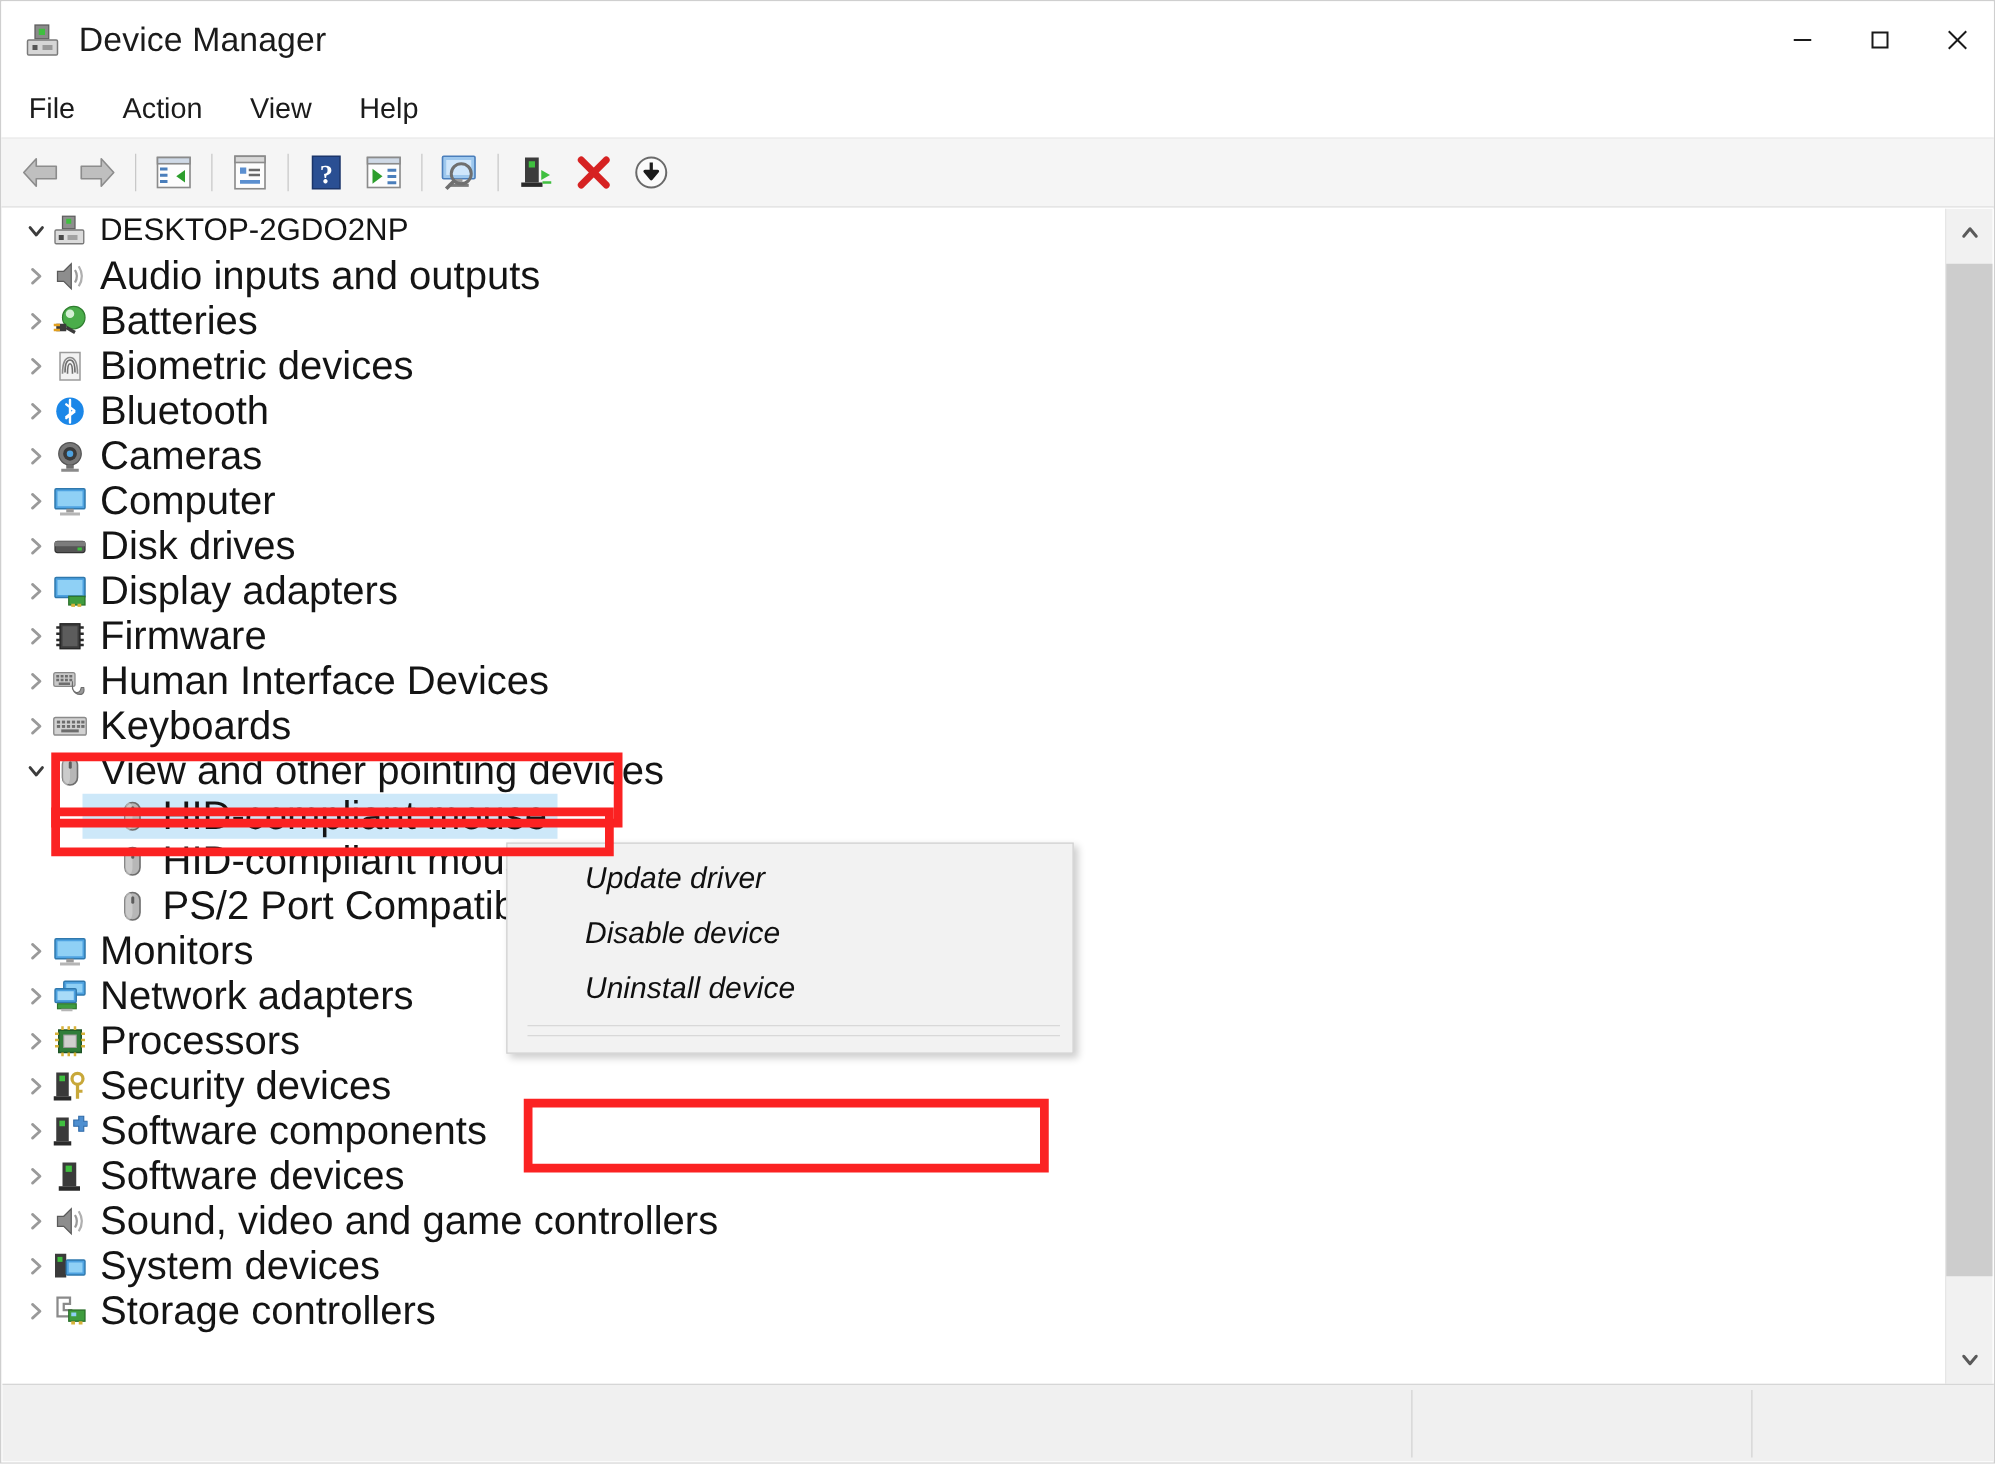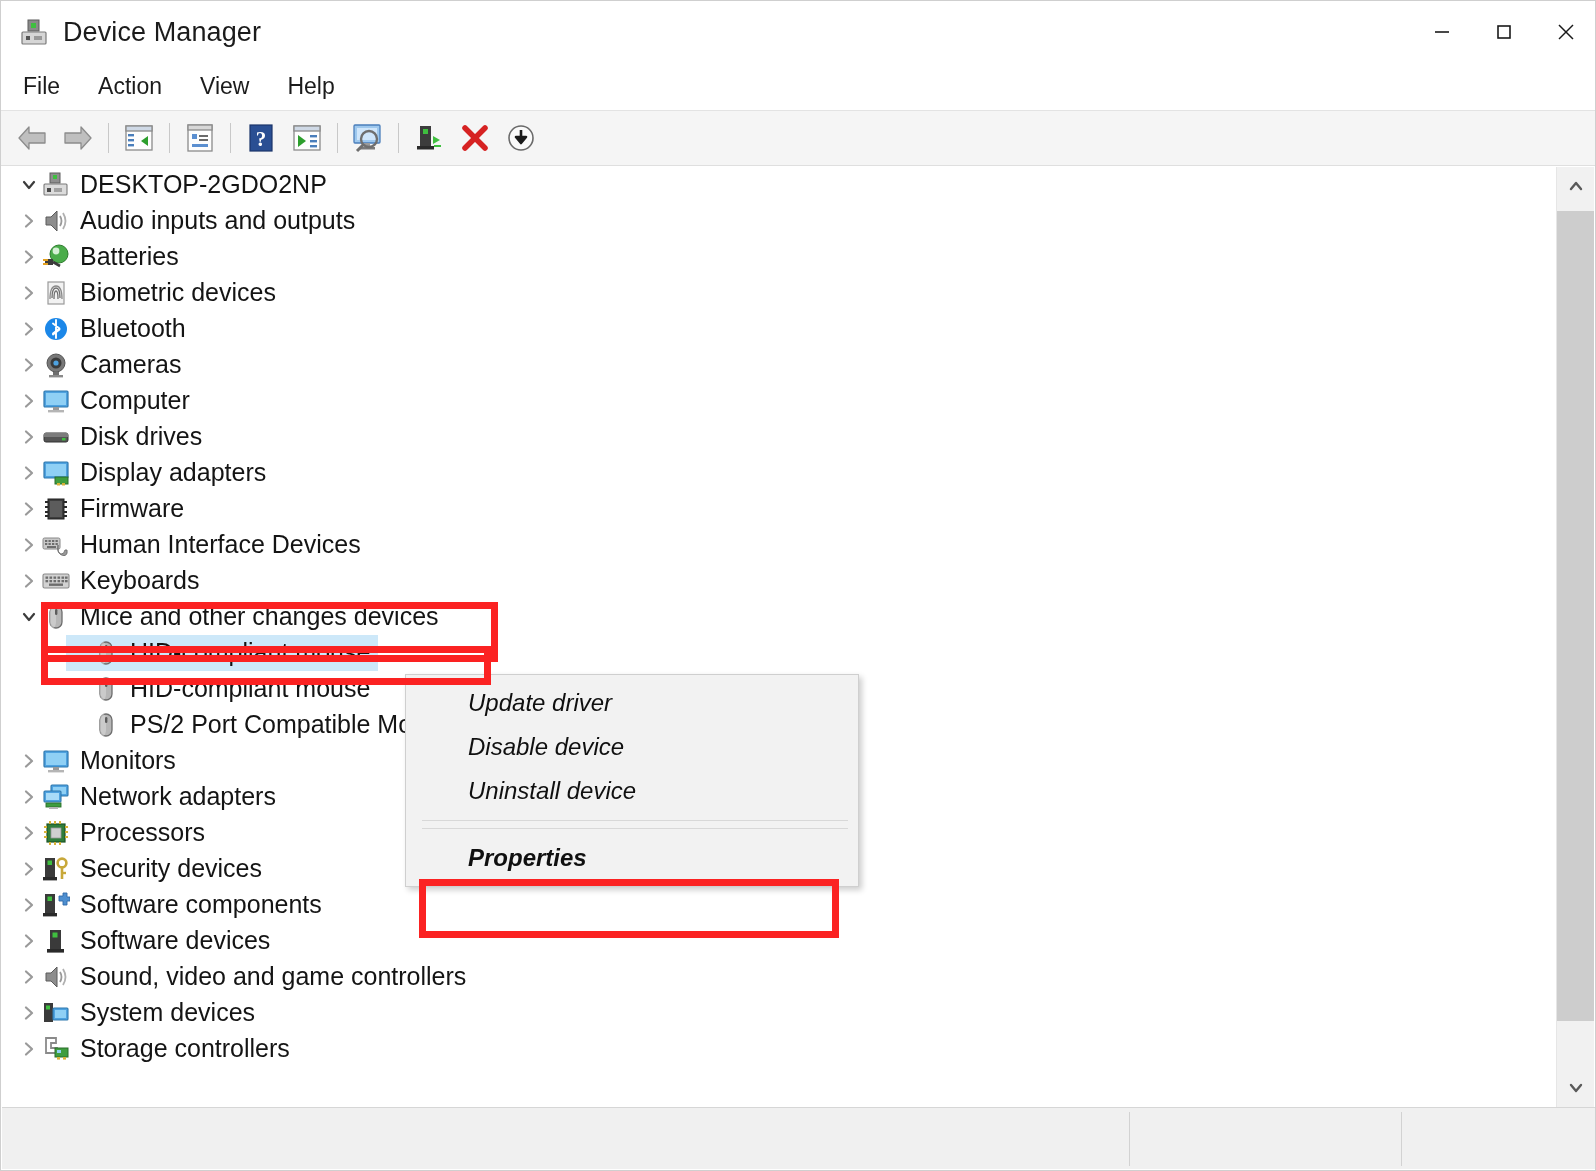--- a/index.html
+++ b/index.html
@@ -130,21 +130,21 @@
     flex: none;
   }
   .chev svg { display:block; }
   .nicon {
     width: 28px; height: 28px;
     flex: none;
     position: relative;
     margin-right: 10px;
   }
   .nlabel {
-    font-size: 25px;
+    font-size: 32px;
     color: #141414;
     line-height: 1;
     padding-bottom: 2px;
   }
   .node.root .nlabel { font-size: 25px; }
   .node .hitbox {
     display: flex;
     align-items: center;
     padding-right: 8px;
   }
@@ -588,21 +588,21 @@
             <span class="chev">
               <svg width="18" height="18" viewBox="0 0 18 18">
                 <path d="M4 6 L9 12 L14 6" fill="none" stroke="#3c3c3c" stroke-width="2.2" stroke-linecap="round" stroke-linejoin="round"></path>
               </svg>
             </span>
             <span class="nicon"><svg width="28" height="28" viewBox="0 0 28 28">
                 <rect x="8" y="3" width="12" height="22" rx="6" fill="#b7b7b7" stroke="#6d6d6d" stroke-width="1.3"></rect>
                 <rect x="8" y="3" width="6" height="22" rx="6" fill="#d8d8d8" opacity="0.6"></rect>
                 <rect x="13" y="6" width="2.4" height="6" rx="1.2" fill="#5c5c5c"></rect>
               </svg></span>
-            <span class="nlabel">Mice and other changes devices</span>
+            <span class="nlabel">View and other pointing devices</span>
           </div>
         </div>
         <div class="node selected">
           <div class="hitbox" style="margin-left:64px">
             <span class="chev"></span>
             <span class="nicon"><svg width="28" height="28" viewBox="0 0 28 28">
                 <rect x="8" y="3" width="12" height="22" rx="6" fill="#b7b7b7" stroke="#6d6d6d" stroke-width="1.3"></rect>
                 <rect x="8" y="3" width="6" height="22" rx="6" fill="#d8d8d8" opacity="0.6"></rect>
                 <rect x="13" y="6" width="2.4" height="6" rx="1.2" fill="#5c5c5c"></rect>
               </svg></span>
@@ -806,21 +806,20 @@
         </svg>
     </div>
   </div>
 
   <div class="ctxmenu" id="ctx-root">
       <div class="ctxitem">Update driver</div>
       <div class="ctxitem">Disable device</div>
       <div class="ctxitem">Uninstall device</div>
       <div class="ctxsep"></div>
       <div class="ctxsep"></div>
-      <div class="ctxitem bold">Properties</div>
     </div>
 
   <div class="statusbar">
     <div class="status-div" style="left:1127px"></div>
     <div class="status-div" style="left:1399px"></div>
   </div>
 
   <div id="anno-root">
       <div class="redbox" style="left: 40px; top: 601px; width: 457px; height: 60px; border-color: rgb(251, 34, 34);"></div>
       <div class="redbox" style="left: 40px; top: 645px; width: 450px; height: 39px; border-color: rgb(251, 34, 34);"></div>

